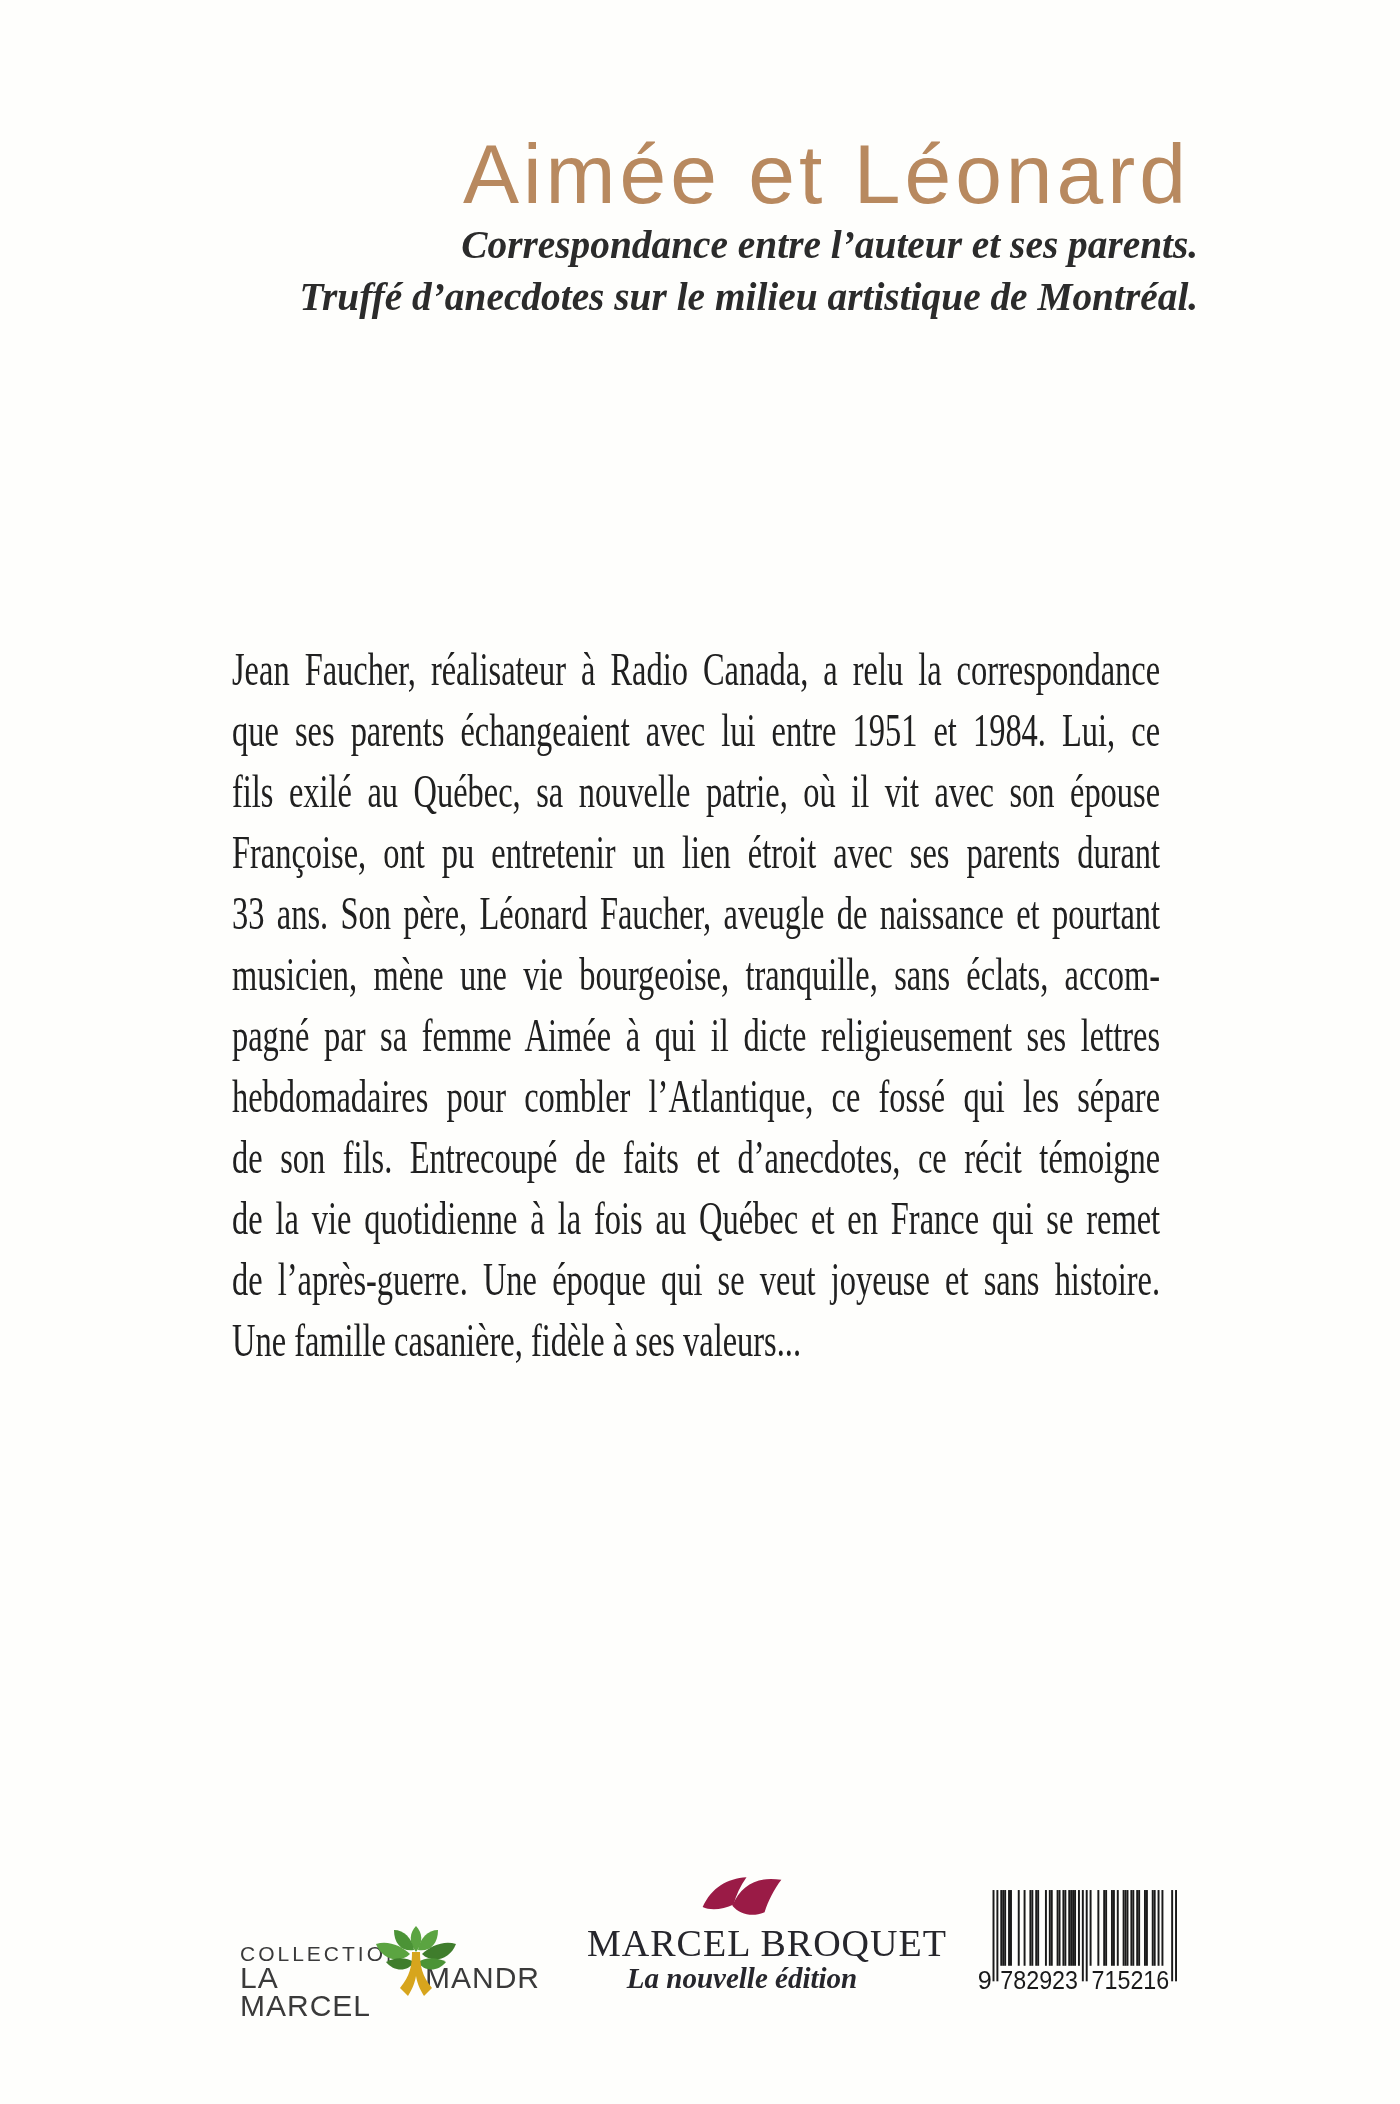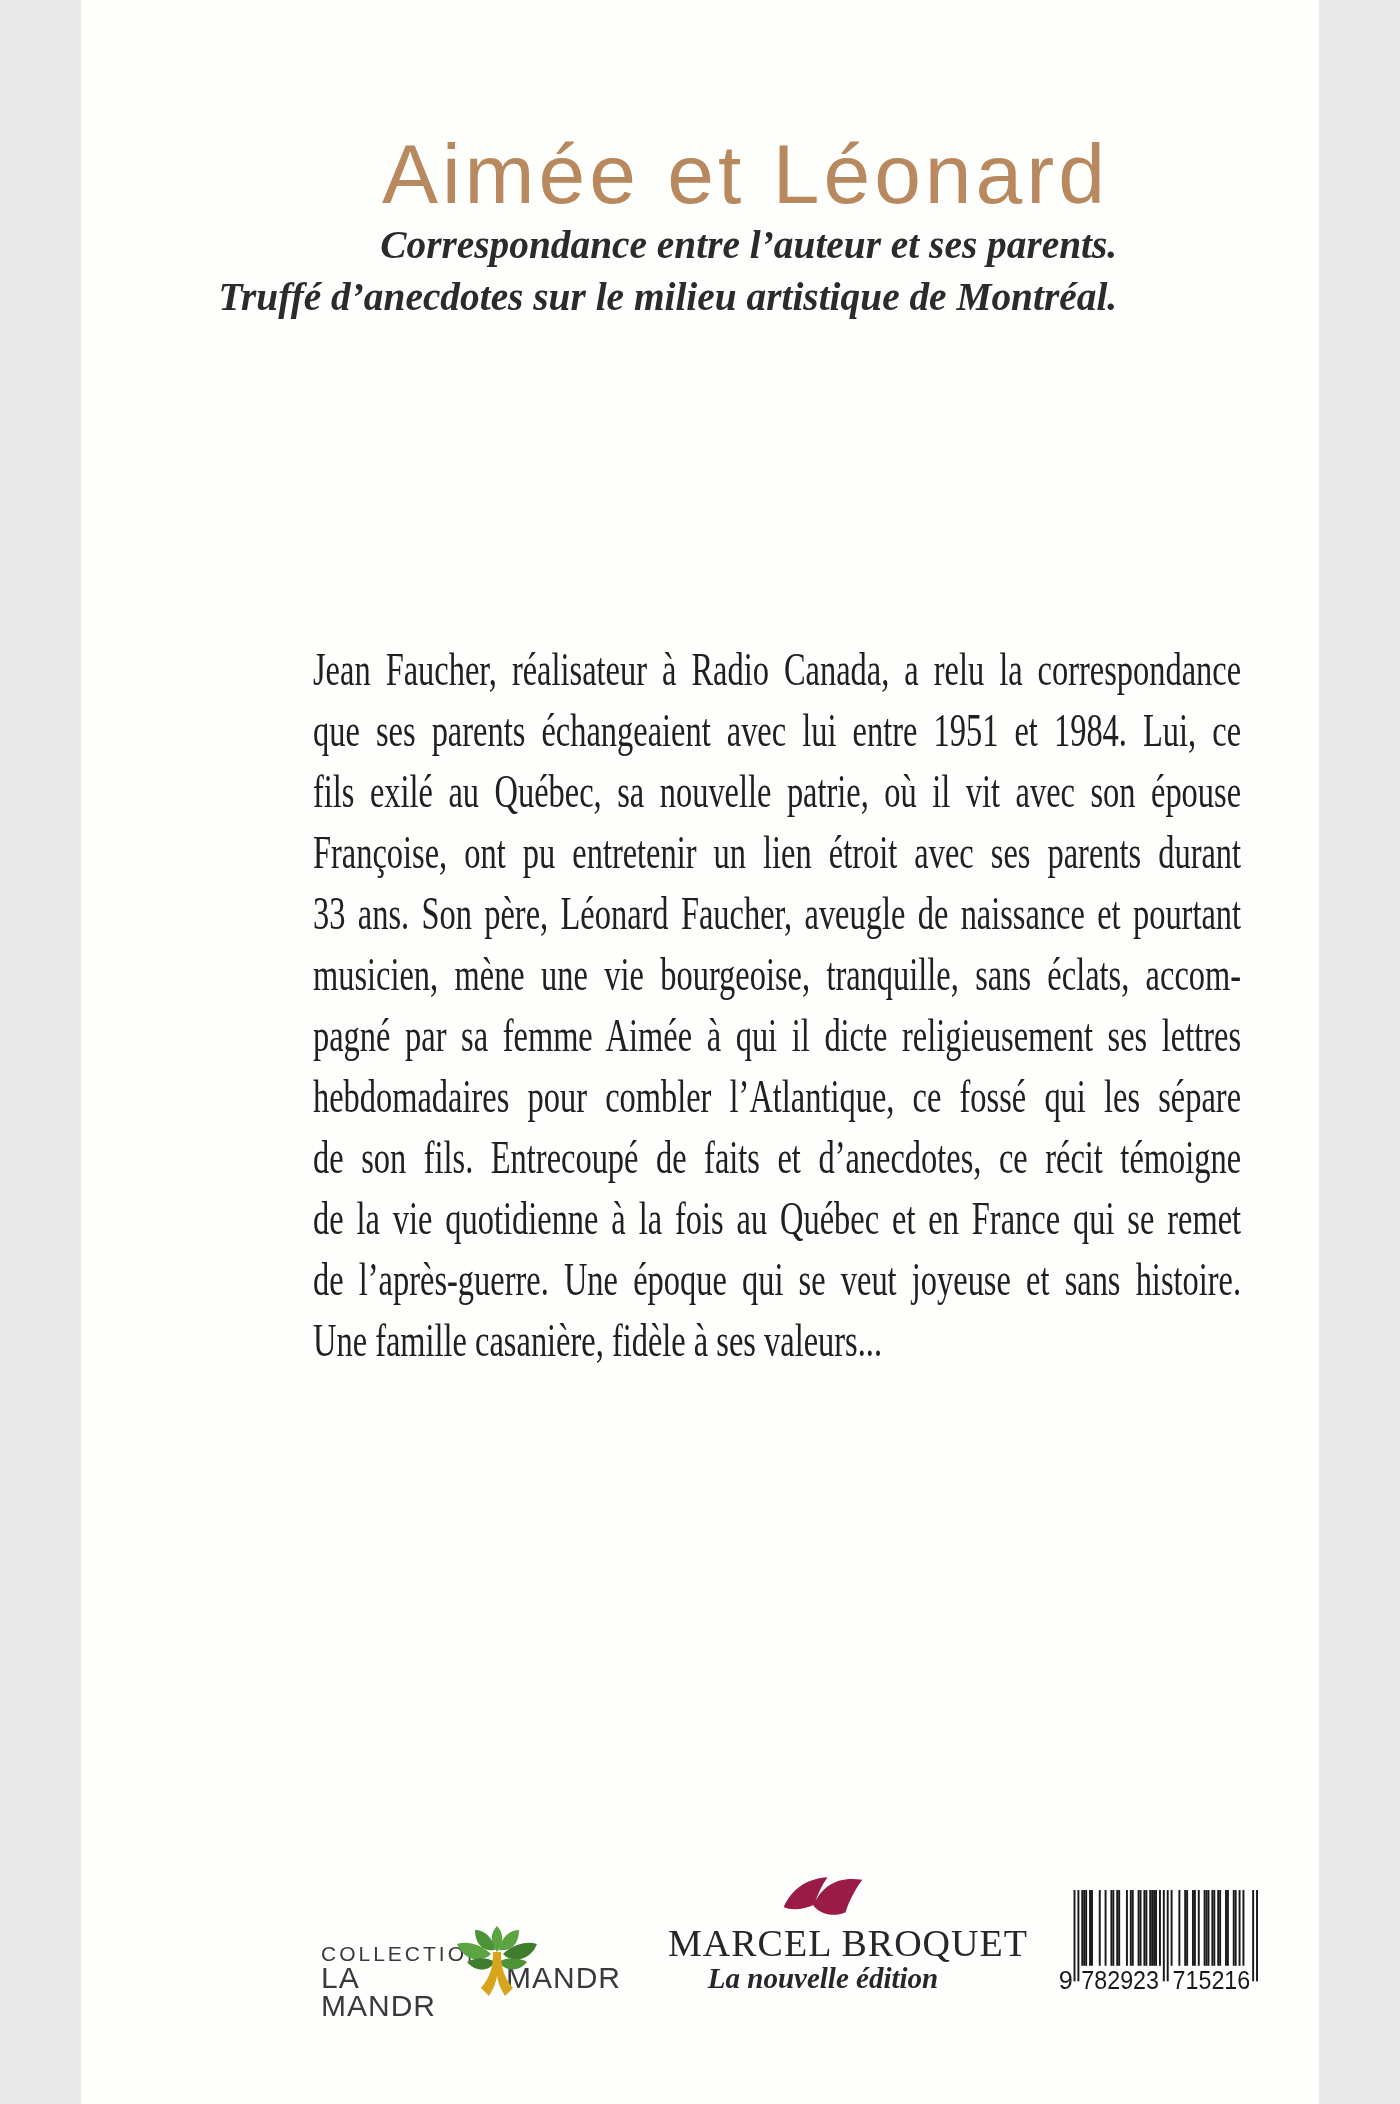--- a/index.html
+++ b/index.html
@@ -1,18 +1,18 @@
 <!DOCTYPE html>
 <html lang="fr"><head>
 <meta charset="utf-8">
 <style>
   html,body{margin:0;padding:0;background:#e8e8e8;}
   .cover{
     position:relative;
-    width:1238px;height:2104px;
+    width:1400px;height:2104px;
     margin:0 auto;
     background:#fefefc;
     overflow:hidden;
     font-family:"Liberation Serif",serif;
     color:#1f1f1f;
   }
   
   .title{
     position:absolute;top:74px;right:210px;
     font-family:"Liberation Sans",sans-serif;
@@ -98,21 +98,21 @@
       <path d="M68 8 C58 8 50 16 48 28 C60 30 68 22 68 8 Z" fill="#5ba441"></path>
       <path d="M6 22 C18 18 32 24 40 32 C30 42 12 38 6 22 Z" fill="#5ba441"></path>
       <path d="M86 22 C74 18 60 24 52 32 C62 42 80 38 86 22 Z" fill="#3f7d2c"></path>
       <path d="M16 40 C26 34 38 36 44 40 C38 50 24 50 16 40 Z" fill="#3f7d2c"></path>
       <path d="M76 40 C66 34 54 36 48 40 C54 50 68 50 76 40 Z" fill="#4b9336"></path>
 
       <path d="M42 30 L50 30 C50 44 52 54 62 66 L54 74 C49 66 47 60 46 54 C45 60 43 66 38 74 L30 66 C40 54 42 44 42 30 Z" fill="#d7a51d"></path>
     </svg>
     <div class="m-collection">COLLECTION</div>
     <div class="m-row">
-      <span>LA MANDR</span>
+      <span>LA MARCEL</span>
       <span class="m-gap"></span>
       <span>MANDR</span>
     </div>
   </div>
 
   <div class="pub">
     <svg class="pub-emblem" width="84" height="40" viewBox="0 0 130 62">
       <path d="M4 48 C18 18 42 4 72 2 C62 16 56 30 52 44 C36 52 16 54 4 48 Z" fill="#9a1b46"></path>
       <path d="M50 46 C64 12 92 0 126 6 C114 22 106 38 100 56 C82 64 62 60 50 46 Z" fill="#9a1b46"></path>
     </svg>

